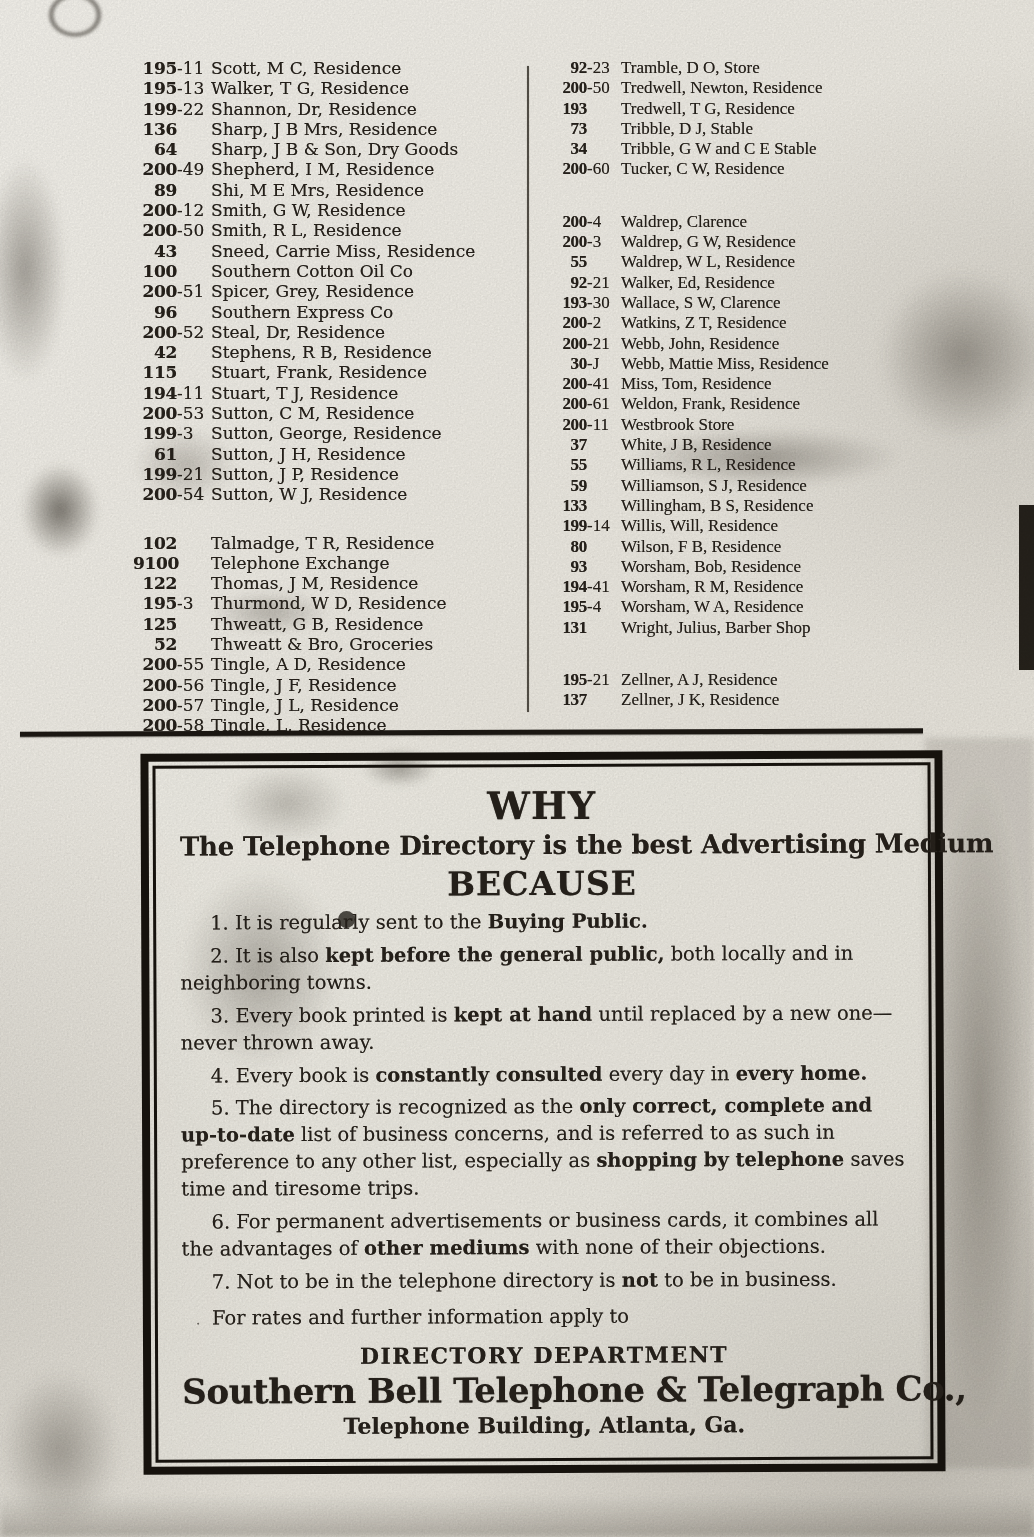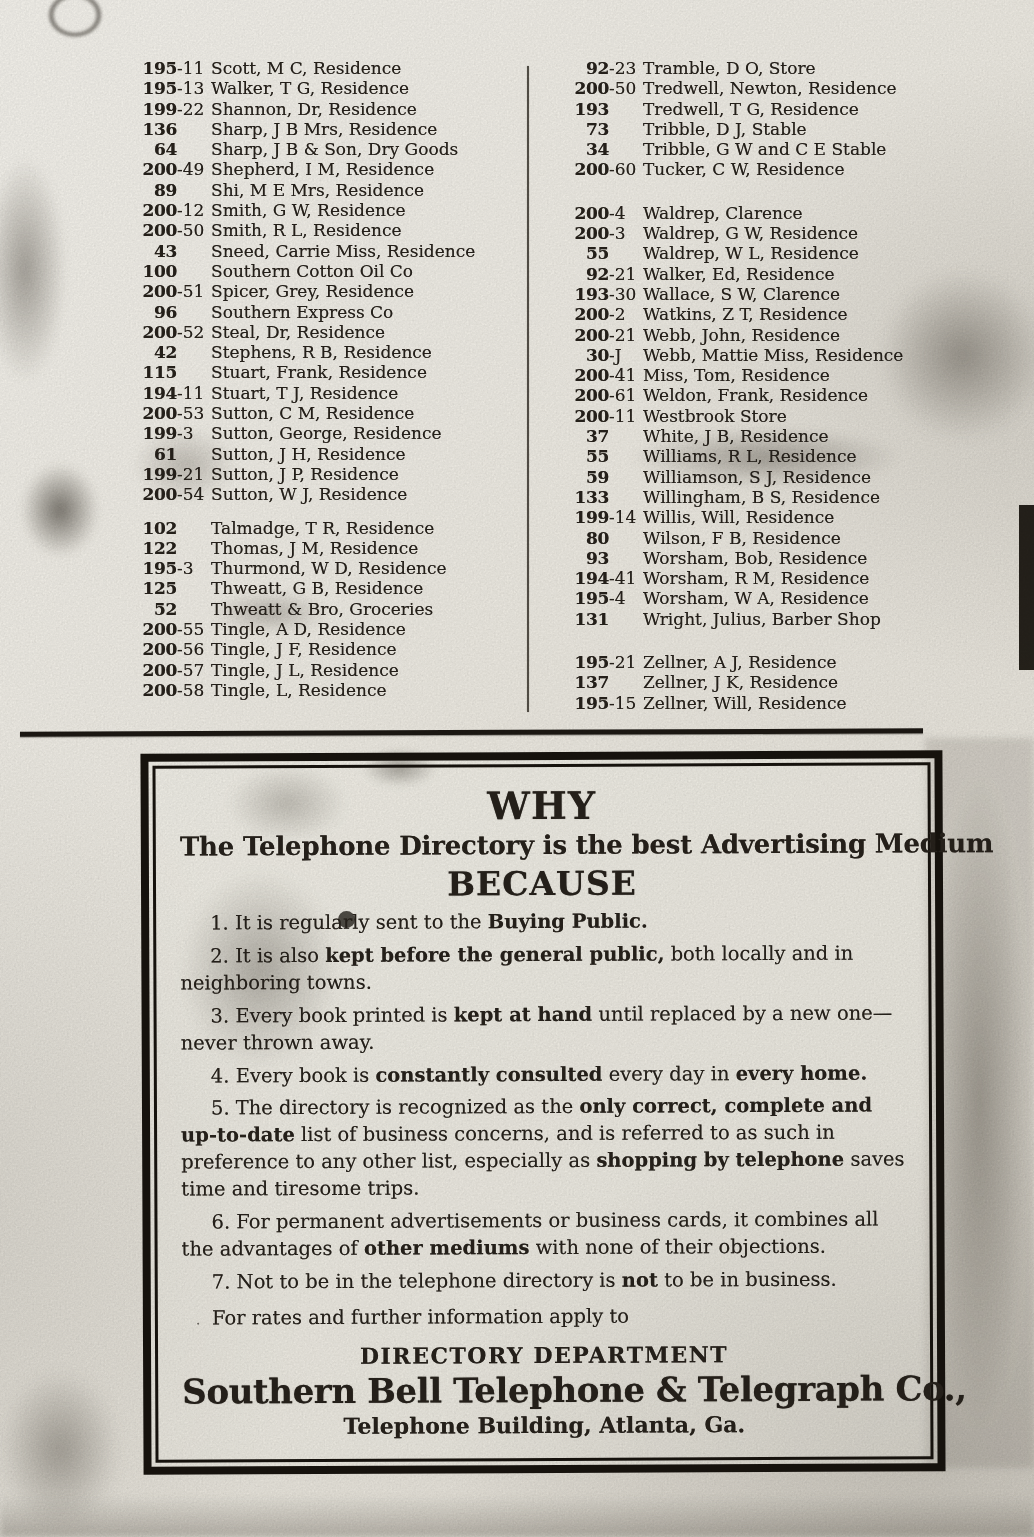--- a/index.html
+++ b/index.html
@@ -10,27 +10,27 @@
       radial-gradient(ellipse 500px 700px at -5% 80%, rgba(100,95,86,.15), rgba(100,95,86,0) 72%),
       radial-gradient(ellipse 700px 500px at 90% 95%, rgba(95,90,80,.20), rgba(95,90,80,0) 70%),
       linear-gradient(135deg,#efede7 0%, #e8e5dd 45%, #ddd9d0 100%);
     font-family:"DejaVu Serif","Liberation Serif",serif;
     color:#26211b;
   }
   
   .directory{position:absolute; left:0; top:58px; width:100%;}
   .col{position:absolute; top:0;}
   .col-left{left:133px; width:390px;}
-  .col-right{left:565px; width:440px;}
+  .col-right{left:543px; width:440px;font-family:Liberation Serif, serif;}
   .divider{position:absolute; left:527px; top:66px; height:646px; width:2px;
            background:rgba(45,40,33,.8); box-shadow:0 0 1px rgba(45,40,33,.5);}
   .entry{height:20.3px; line-height:20.3px; font-size:17px; white-space:nowrap;
          text-shadow:0 0 .5px rgba(38,33,27,.55);}
-  .group + .group{margin-top:13px;}
-  .col-right .group + .group{margin-top:23px;}
+  .group + .group{margin-top:28px;}
+  .col-right .group + .group{margin-top:32px;}
   .num{display:inline-block; width:76px; vertical-align:top;}
   .nmain{display:inline-block; width:44px; text-align:right; font-weight:700; letter-spacing:-.3px;}
   .nsuf{display:inline-block; width:30px; text-align:left;}
   .ename{margin-left:2px;}
   
   .rule-top{position:absolute; left:20px; top:730px; width:903px; height:5px;
             background:#1c1813; transform:rotate(-.22deg); box-shadow:0 1px 1px rgba(28,24,19,.4);}
   .ad-box{position:absolute; left:142px; top:752px; width:786px; height:705px;
           border:8px solid #17130e; transform:rotate(-.25deg); background:rgba(240,238,232,.25);}
   .ad-inner{position:absolute; top:4px; left:4px; right:4px; bottom:4px;
@@ -128,20 +128,21 @@
           <div class="entry"><span class="num"><span class="nmain">115</span><span class="nsuf"></span></span><span class="ename">Stuart, Frank, Residence</span></div>
           <div class="entry"><span class="num"><span class="nmain">194</span><span class="nsuf">-11</span></span><span class="ename">Stuart, T J, Residence</span></div>
           <div class="entry"><span class="num"><span class="nmain">200</span><span class="nsuf">-53</span></span><span class="ename">Sutton, C M, Residence</span></div>
           <div class="entry"><span class="num"><span class="nmain">199</span><span class="nsuf">-3</span></span><span class="ename">Sutton, George, Residence</span></div>
           <div class="entry"><span class="num"><span class="nmain">61</span><span class="nsuf"></span></span><span class="ename">Sutton, J H, Residence</span></div>
           <div class="entry"><span class="num"><span class="nmain">199</span><span class="nsuf">-21</span></span><span class="ename">Sutton, J P, Residence</span></div>
           <div class="entry"><span class="num"><span class="nmain">200</span><span class="nsuf">-54</span></span><span class="ename">Sutton, W J, Residence</span></div>
         </div>
         <div class="group">
           <div class="entry"><span class="num"><span class="nmain">102</span><span class="nsuf"></span></span><span class="ename">Talmadge, T R, Residence</span></div>
+          <div class="entry"><span class="num"><span class="nmain">9100</span><span class="nsuf"></span></span><span class="ename">Telephone Exchange</span></div>
           <div class="entry"><span class="num"><span class="nmain">122</span><span class="nsuf"></span></span><span class="ename">Thomas, J M, Residence</span></div>
           <div class="entry"><span class="num"><span class="nmain">195</span><span class="nsuf">-3</span></span><span class="ename">Thurmond, W D, Residence</span></div>
           <div class="entry"><span class="num"><span class="nmain">125</span><span class="nsuf"></span></span><span class="ename">Thweatt, G B, Residence</span></div>
           <div class="entry"><span class="num"><span class="nmain">52</span><span class="nsuf"></span></span><span class="ename">Thweatt &amp; Bro, Groceries</span></div>
           <div class="entry"><span class="num"><span class="nmain">200</span><span class="nsuf">-55</span></span><span class="ename">Tingle, A D, Residence</span></div>
           <div class="entry"><span class="num"><span class="nmain">200</span><span class="nsuf">-56</span></span><span class="ename">Tingle, J F, Residence</span></div>
           <div class="entry"><span class="num"><span class="nmain">200</span><span class="nsuf">-57</span></span><span class="ename">Tingle, J L, Residence</span></div>
           <div class="entry"><span class="num"><span class="nmain">200</span><span class="nsuf">-58</span></span><span class="ename">Tingle, L, Residence</span></div>
         </div>
       </div>
@@ -173,21 +174,20 @@
           <div class="entry"><span class="num"><span class="nmain">199</span><span class="nsuf">-14</span></span><span class="ename">Willis, Will, Residence</span></div>
           <div class="entry"><span class="num"><span class="nmain">80</span><span class="nsuf"></span></span><span class="ename">Wilson, F B, Residence</span></div>
           <div class="entry"><span class="num"><span class="nmain">93</span><span class="nsuf"></span></span><span class="ename">Worsham, Bob, Residence</span></div>
           <div class="entry"><span class="num"><span class="nmain">194</span><span class="nsuf">-41</span></span><span class="ename">Worsham, R M, Residence</span></div>
           <div class="entry"><span class="num"><span class="nmain">195</span><span class="nsuf">-4</span></span><span class="ename">Worsham, W A, Residence</span></div>
           <div class="entry"><span class="num"><span class="nmain">131</span><span class="nsuf"></span></span><span class="ename">Wright, Julius, Barber Shop</span></div>
         </div>
         <div class="group">
           <div class="entry"><span class="num"><span class="nmain">195</span><span class="nsuf">-21</span></span><span class="ename">Zellner, A J, Residence</span></div>
           <div class="entry"><span class="num"><span class="nmain">137</span><span class="nsuf"></span></span><span class="ename">Zellner, J K, Residence</span></div>
-          <div class="entry"><span class="num"><span class="nmain">195</span><span class="nsuf">-15</span></span><span class="ename">Zellner, Will, Residence</span></div>
         </div>
       </div>
   </div>
   <div class="divider"></div>
 
   <div class="rule-top"></div>
 
   <div class="ad-box">
     <div class="ad-inner">
       <div class="ad-title">WHY</div>

